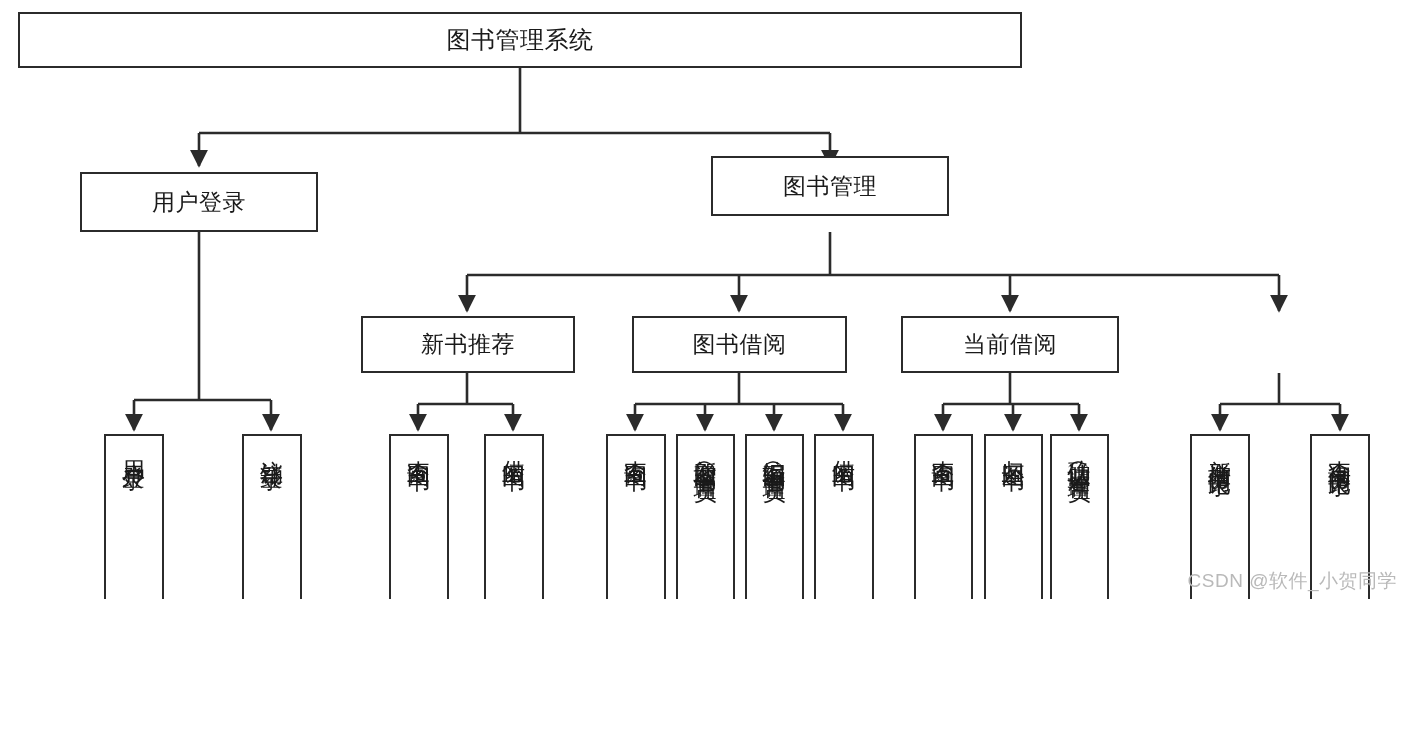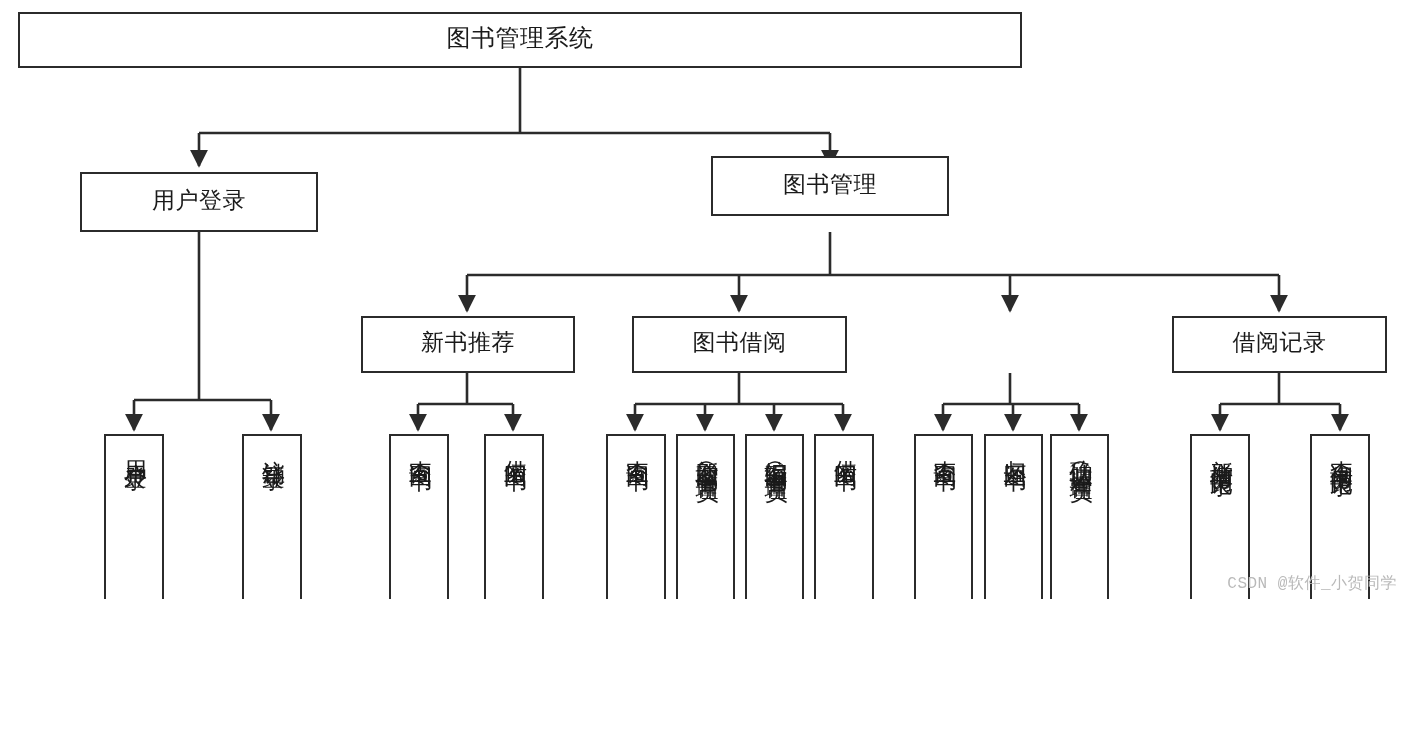--- a/index.html
+++ b/index.html
@@ -9,21 +9,20 @@
   }
   body {
     font-family: "Liberation Sans", "DejaVu Sans", sans-serif;
   }
   #canvas {
     position: relative;
     width: 1405px;
     height: 599px;
     background: #ffffff;
     overflow: hidden;
-    font-family: Liberation Mono, monospace;
   }
   svg#edges {
     position: absolute;
     left: 0;
     top: 0;
     width: 1405px;
     height: 747px;
     pointer-events: none;
   }
   .node {
@@ -58,21 +57,21 @@
     text-orientation: upright;
     font-size: 23px;
     line-height: 1.05;
     letter-spacing: 3px;
     white-space: nowrap;
   }
   #watermark {
     position: absolute;
     right: 8px;
     bottom: 5px;
-    font-size: 16px;
+    font-size: 19px;
     color: #b9b9b9;
     white-space: nowrap;
     letter-spacing: 0.5px;
   }
 </style>
 </head>
 <body>
 
 <div id="canvas">
 
@@ -136,22 +135,22 @@
   <div class="node h-node" style="left:711px; top:156px; width:238px; height:60px;">
     <span class="label">图书管理</span>
   </div>
 
   <div class="node h-node" style="left:632px; top:316px; width:215px; height:57px;">
     <span class="label">图书借阅</span>
   </div>
   <div class="node h-node" style="left:361px; top:316px; width:214px; height:57px;">
     <span class="label">新书推荐</span>
   </div>
-  <div class="node h-node" style="left:1172px; top:316px; width:215px; height:57px;">
-    <span class="label">借阅记录</span>
+  <div class="node h-node" style="left:901px; top:316px; width:218px; height:57px;">
+    <span class="label">当前借阅</span>
   </div>
 
   <div class="node v-node" style="left:104px; top:434px; width:60px; height:298px;">
     <span class="label">用户登录</span>
   </div>
   <div class="node v-node" style="left:242px; top:434px; width:60px; height:298px;">
     <span class="label">注销登录</span>
   </div>
 
   <div class="node v-node" style="left:389px; top:434px; width:60px; height:298px;">

